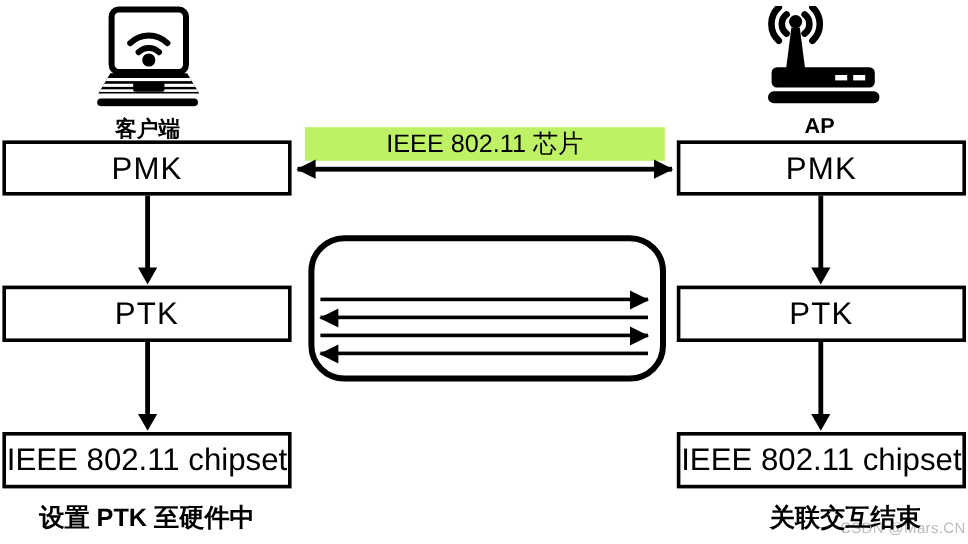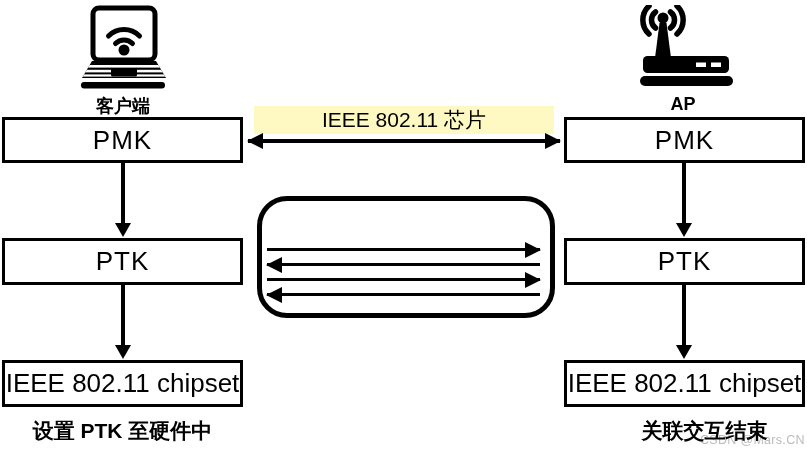--- a/index.html
+++ b/index.html
@@ -35,21 +35,21 @@
   
   .link-arrow{position:absolute;left:248px;top:139px;width:312px;height:4px;background:#000;}
   .link-arrow::before{
     content:"";position:absolute;left:-1px;top:50%;transform:translateY(-50%);
     width:0;height:0;border-right:16px solid #000;border-top:8px solid transparent;border-bottom:8px solid transparent;
   }
   .link-arrow::after{
     content:"";position:absolute;right:-1px;top:50%;transform:translateY(-50%);
     width:0;height:0;border-left:16px solid #000;border-top:8px solid transparent;border-bottom:8px solid transparent;
   }
-  #link-label{position:absolute;left:254px;top:106px;width:300px;text-align:center;font-size:21px;background:#fef9c3;}
+  #link-label{position:absolute;left:254px;top:106px;width:300px;text-align:center;font-size:21px;background:#bef264;}
 
   
   #handshake{
     position:absolute;left:257px;top:196px;width:298px;height:122px;box-sizing:border-box;
     border:5px solid #000;border-radius:30px;background:#fff;
   }
   #handshake-title{position:absolute;top:8px;left:0;right:0;text-align:center;font-size:21px;}
   #handshake-arrows{position:absolute;left:5px;right:10px;top:47px;}
   .h-arrow{position:relative;height:3px;background:#000;margin-bottom:12px;}
   .h-arrow.right::after{

